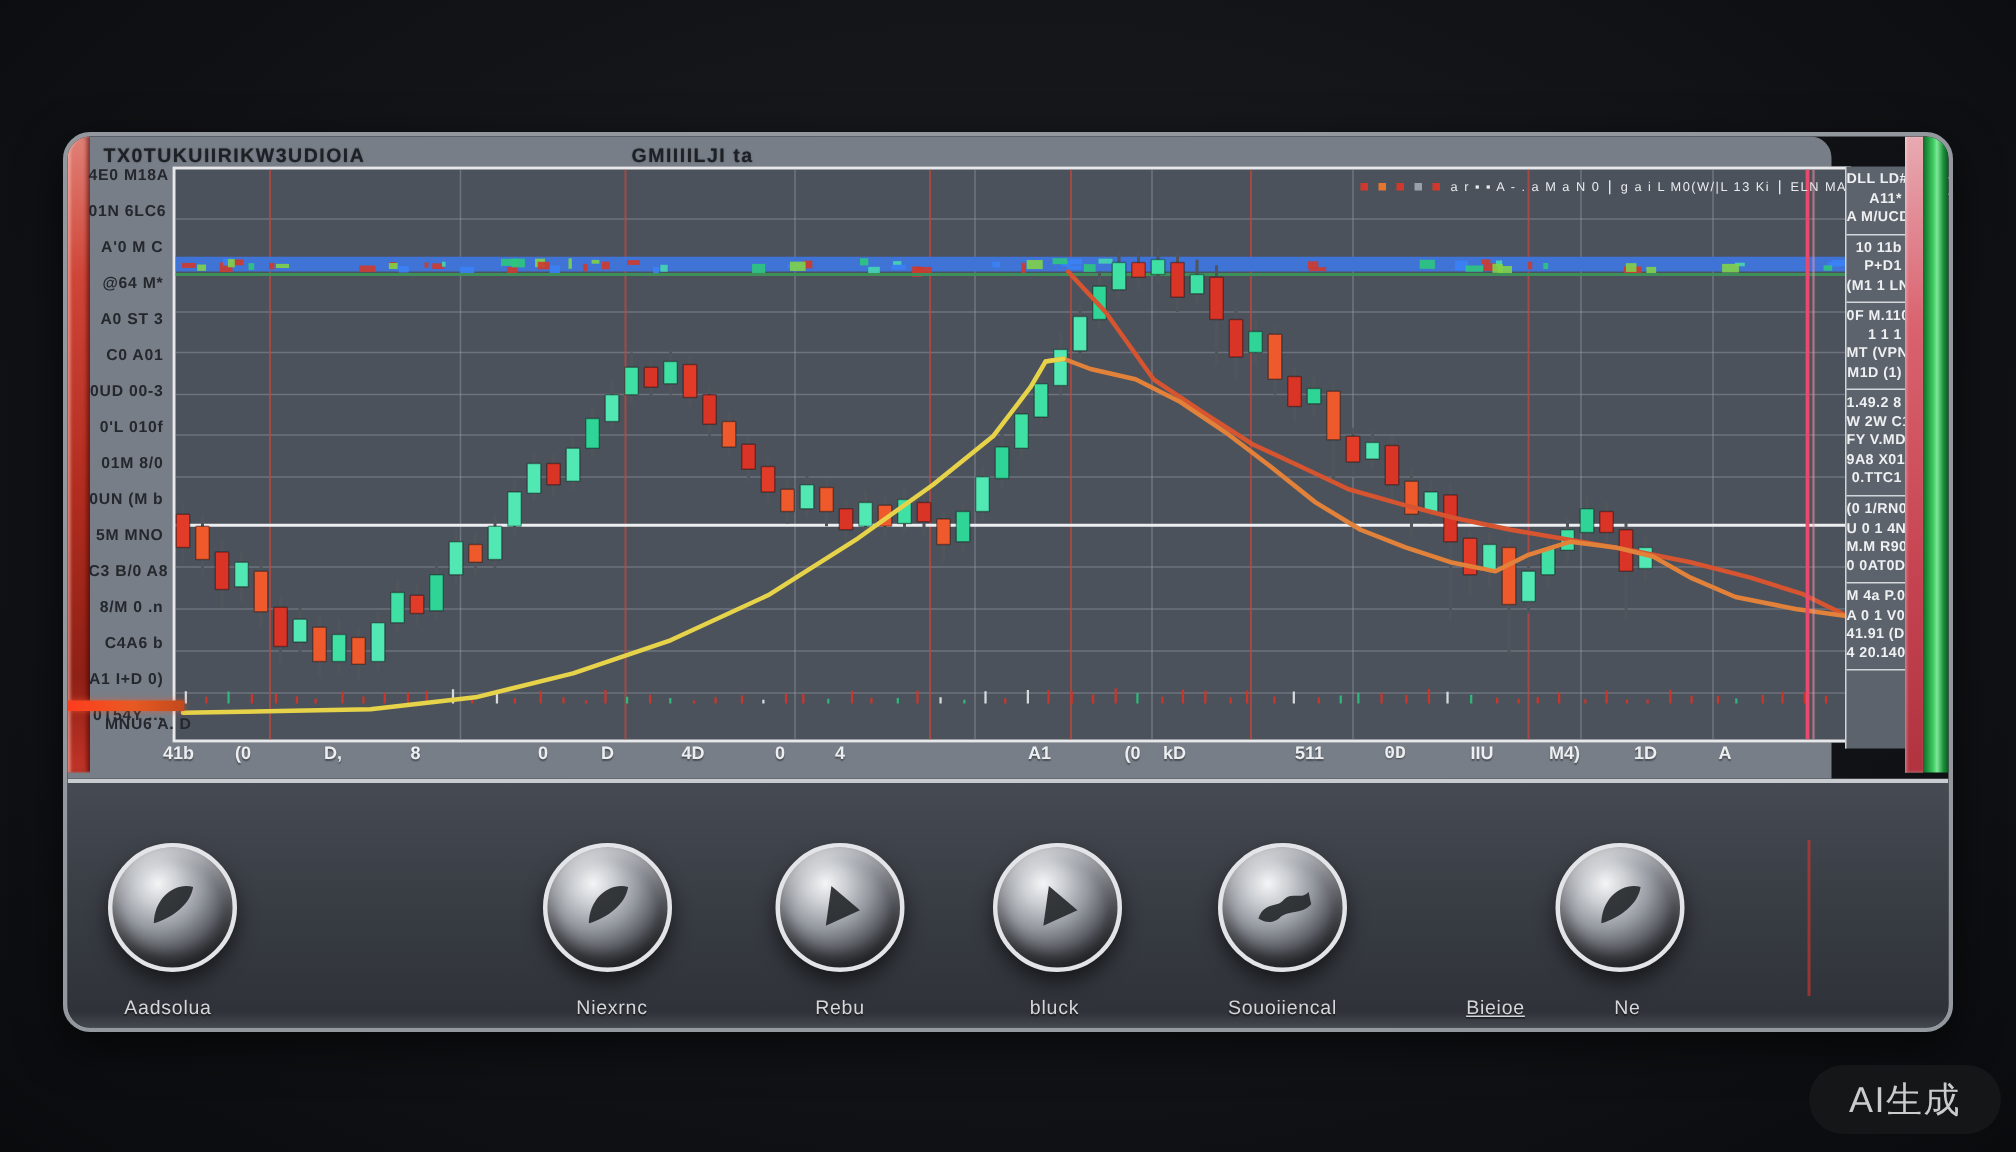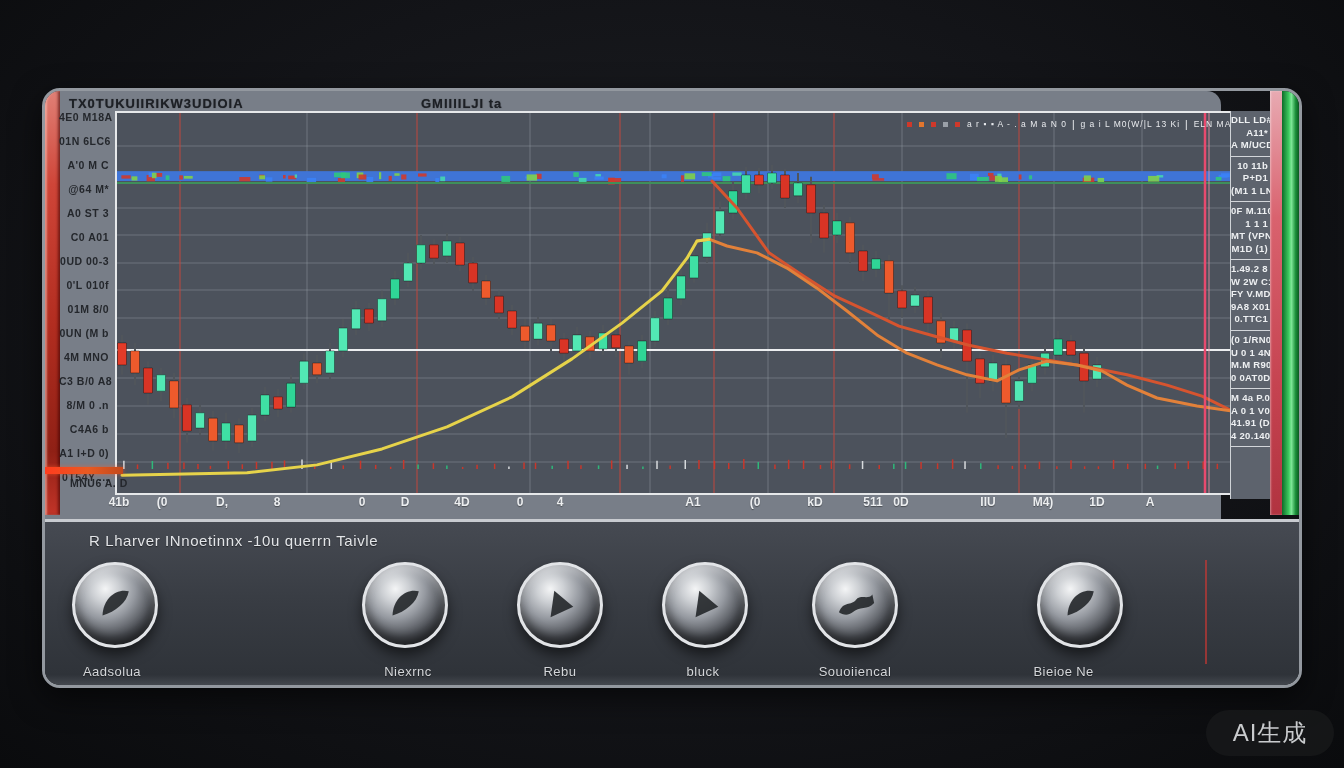--- a/index.html
+++ b/index.html
@@ -85,21 +85,21 @@
         <span>4E0 M18A</span>
         <span>01N 6LC6</span>
         <span>A'0 M C</span>
         <span>@64 M*</span>
         <span>A0 ST 3</span>
         <span>C0 A01</span>
         <span>0UD 00-3</span>
         <span>0'L 010f</span>
         <span>01M 8/0</span>
         <span>0UN (M b</span>
-        <span>4M MNO</span>
+        <span>5M MNO</span>
         <span>C3 B/0 A8</span>
         <span>8/M 0  .n</span>
         <span>C4A6 b</span>
         <span>A1 I+D  0)</span>
         <span>0T54Y  ...</span>
       </div>
 
     <div class="plotwrap">
       <svg id="plot" width="1115" height="380" viewBox="0 0 1115 380">
           <line x1="0" y1="33" x2="1115" y2="33" stroke="#8e939b" stroke-opacity="0.5"></line>
@@ -494,35 +494,34 @@
         <span style="left: 47px;">(0</span>
         <span style="left: 107px;">D,</span>
         <span style="left: 162px;">8</span>
         <span style="left: 247px;">0</span>
         <span style="left: 290px;">D</span>
         <span style="left: 347px;">4D</span>
         <span style="left: 405px;">0</span>
         <span style="left: 445px;">4</span>
         <span style="left: 578px;">A1</span>
         <span style="left: 640px;">(0</span>
-        <span style="left: 700px;">kD</span>
+        <span style="left: 668px;">kD</span>
         <span style="left: 758px;">511</span>
-        <span style="left: 786px;">0D</span>
+        <span style="left: 815px; font-family: Liberation Mono, monospace;">0D</span>
         <span style="left: 873px;">IIU</span>
         <span style="left: 928px;">M4)</span>
         <span style="left: 982px;">1D</span>
         <span style="left: 1035px;">A</span>
       </div>
 
     <div class="orange-bar"></div>
     <div class="bl-label">MNU6 A. D</div>
   </div>
 
   <div class="ctrl-sec" id="ctrlsec">
-    <div class="subtitle">R Lharver INnoetinnx   -10u querrn Taivle</div>
     <div class="ctrl-redline"></div>
   <div class="knob" style="left: 27px;">
         <svg width="46" height="46" viewBox="0 0 48 48">
           <path d="M9 32 C13 15 29 7 41 13 C37 24 23 31 9 32 Z" fill="#26292d" fill-opacity="0.92" transform="rotate(-12 24 24)"></path>
         </svg>
       </div>
       <div class="knob" style="left: 317px;">
         <svg width="46" height="46" viewBox="0 0 48 48">
           <path d="M9 32 C13 15 29 7 41 13 C37 24 23 31 9 32 Z" fill="#26292d" fill-opacity="0.92" transform="rotate(-12 24 24)"></path>
         </svg>
@@ -545,21 +544,21 @@
       <div class="knob" style="left: 992px;">
         <svg width="46" height="46" viewBox="0 0 48 48">
           <path d="M9 32 C13 15 29 7 41 13 C37 24 23 31 9 32 Z" fill="#26292d" fill-opacity="0.92" transform="rotate(-12 24 24)"></path>
         </svg>
       </div>
       <div class="klabel" style="left: 67px;">Aadsolua</div>
       <div class="klabel" style="left: 363px; text-align: right;">Niexrnc</div>
       <div class="klabel" style="left: 515px;">Rebu</div>
       <div class="klabel" style="left: 658px;">bluck</div>
       <div class="klabel" style="left: 810px;">Souoiiencal</div>
-      <div class="klabel" style="left: 1008px;">Bieioe</div>
+      <div class="klabel" style="left: 952px; text-decoration: underline;">Bieioe</div>
       <div class="klabel" style="left: 1040px;">Ne</div>
     </div>
 
 </div>
 
 <div class="watermark">
   <span>AI生成</span>
 </div>
 
 </body></html>

